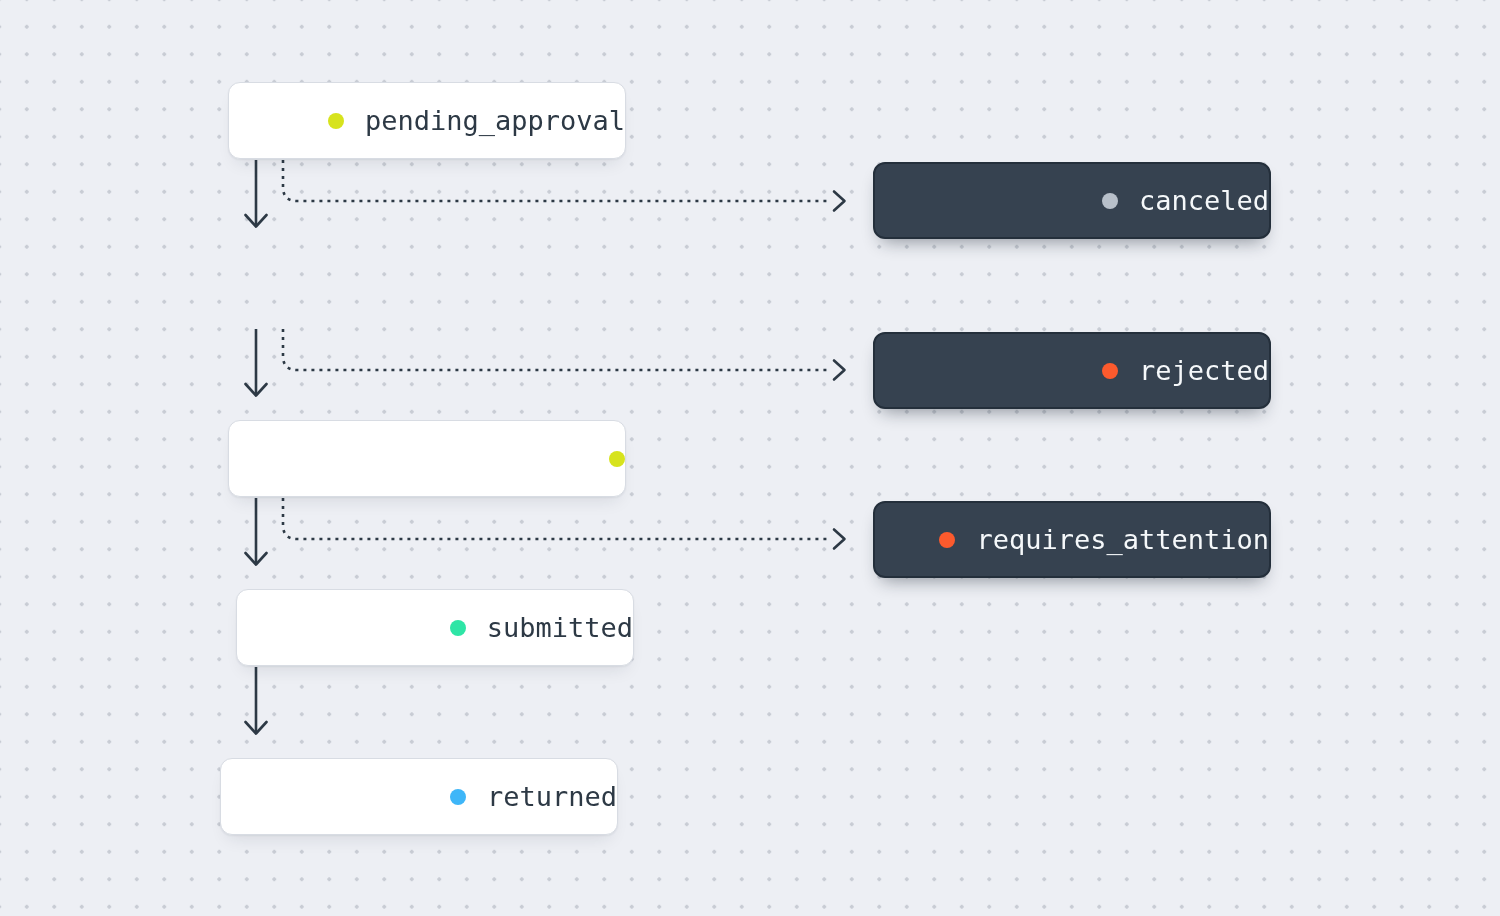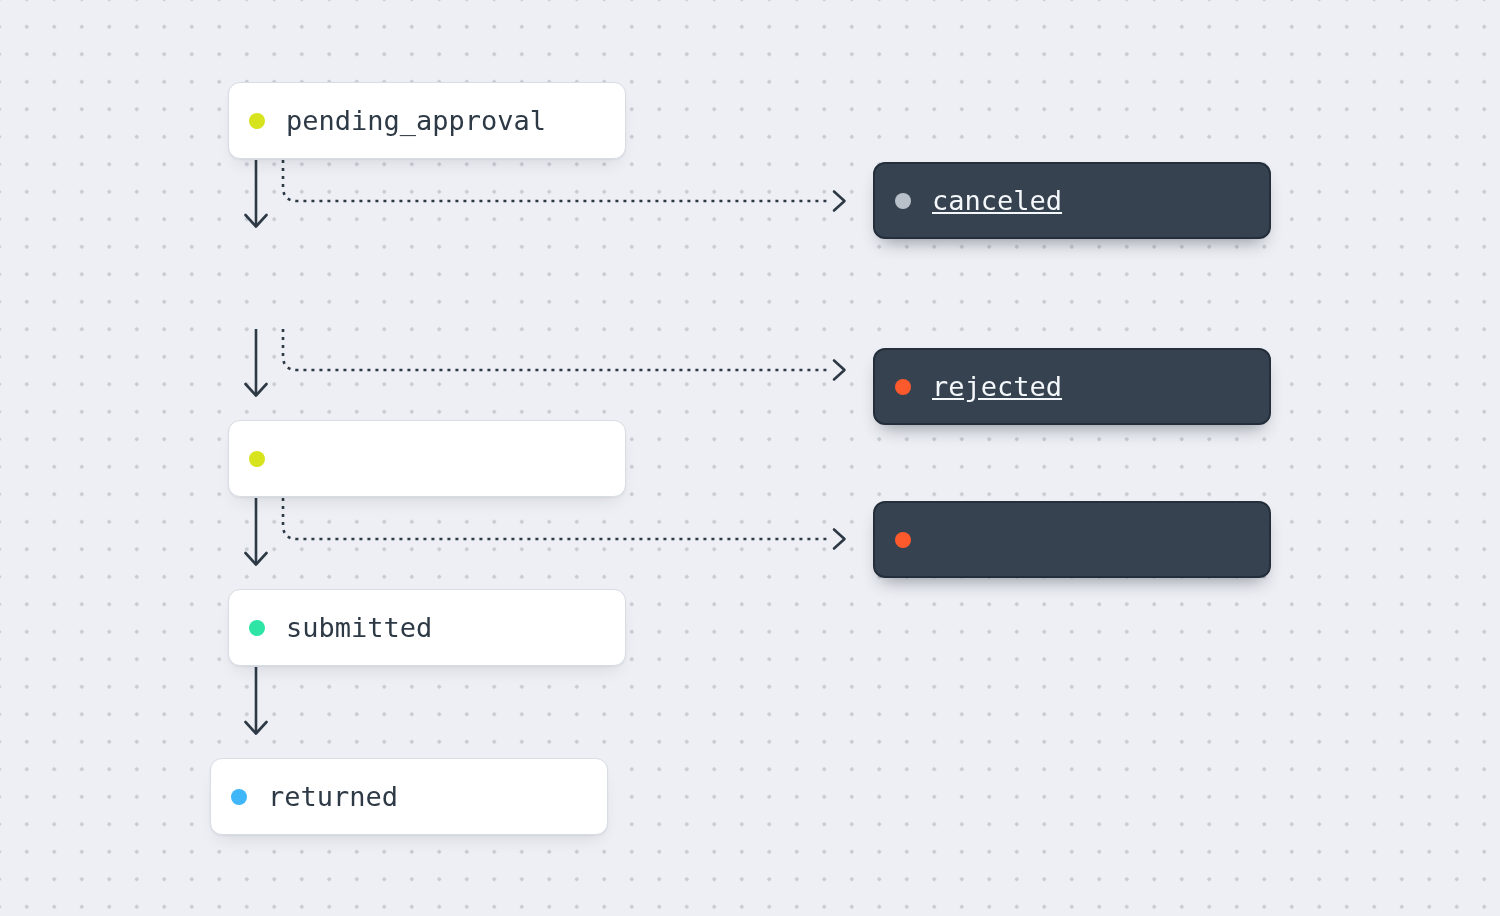--- a/index.html
+++ b/index.html
@@ -14,33 +14,33 @@
     background-size:27.5px 27.5px;
     background-position:13px 13px;
   }
   .edges{position:absolute;left:0;top:0;width:1500px;height:916px;}
   .edges path{stroke:#2d3945;stroke-width:2.6;fill:none;}
   .edges .dashed{stroke-dasharray:3 5;}
   .edges .head{stroke-linecap:round;stroke-linejoin:round;}
   .node{
     position:absolute;width:398px;height:77px;box-sizing:border-box;
     display:flex;align-items:center;gap:21px;padding-left:20px;
-    border-radius:12px;cursor:pointer;
+    border-radius:12px;cursor:pointer;justify-content:flex-end;
   }
   .node.light{
     background:#ffffff;border:1px solid #d8dce3;
     box-shadow:0 1px 2px rgba(25,35,50,.06),0 10px 18px -8px rgba(25,35,50,.12);
   }
   .node.dark{
     background:#364250;border:2px solid #242f3b;
     box-shadow:0 10px 18px -8px rgba(18,28,42,.45);
   }
   .dot{width:16px;height:16px;border-radius:50%;flex:0 0 auto;}
   .label{font-size:27px;letter-spacing:0;color:#2d3945;white-space:nowrap;}
-  .node.dark .label{color:#f5f8fa;text-decoration:underline;}
+  .node.dark .label{color:#f5f8fa;}
 </style>
 </head>
 <body>
 
 <div class="canvas">
 
   <svg class="edges" viewBox="0 0 1500 916" xmlns="http://www.w3.org/2000/svg">
     <g>
       <path d="M256 160 V226"></path>
       <path class="head" d="M245.5 215 L256 226.5 L266.5 215"></path>
@@ -74,37 +74,38 @@
   <div class="node light" style="left:228px;top:82px">
     <span class="dot" style="background: rgb(215, 227, 29);"></span>
     <span class="label">pending_approval</span>
   </div>
 
 
   <div class="node light" style="left:228px;top:420px">
     <span class="dot" style="background: rgb(215, 227, 29);"></span>
   </div>
 
-  <div class="node light" style="left:228px;top:589px">
+  <div class="node light" style="left:236px;top:589px">
     <span class="dot" style="background: rgb(46, 229, 166);"></span>
     <span class="label">submitted</span>
   </div>
 
-  <div class="node light" style="left:210px;top:758px">
+  <div class="node light" style="left:220px;top:758px">
     <span class="dot" style="background: rgb(62, 182, 248);"></span>
     <span class="label">returned</span>
   </div>
 
   <div class="node dark" style="left:873px;top:162px">
     <span class="dot" style="background: rgb(184, 192, 202);"></span>
     <span class="label">canceled</span>
   </div>
 
-  <div class="node dark" style="left:873px;top:348px">
+  <div class="node dark" style="left:873px;top:332px">
     <span class="dot" style="background: rgb(252, 90, 45);"></span>
     <span class="label">rejected</span>
   </div>
 
   <div class="node dark" style="left:873px;top:501px">
     <span class="dot" style="background: rgb(252, 90, 45);"></span>
+    <span class="label">requires_attention</span>
   </div>
 
 </div>
 
 </body></html>

